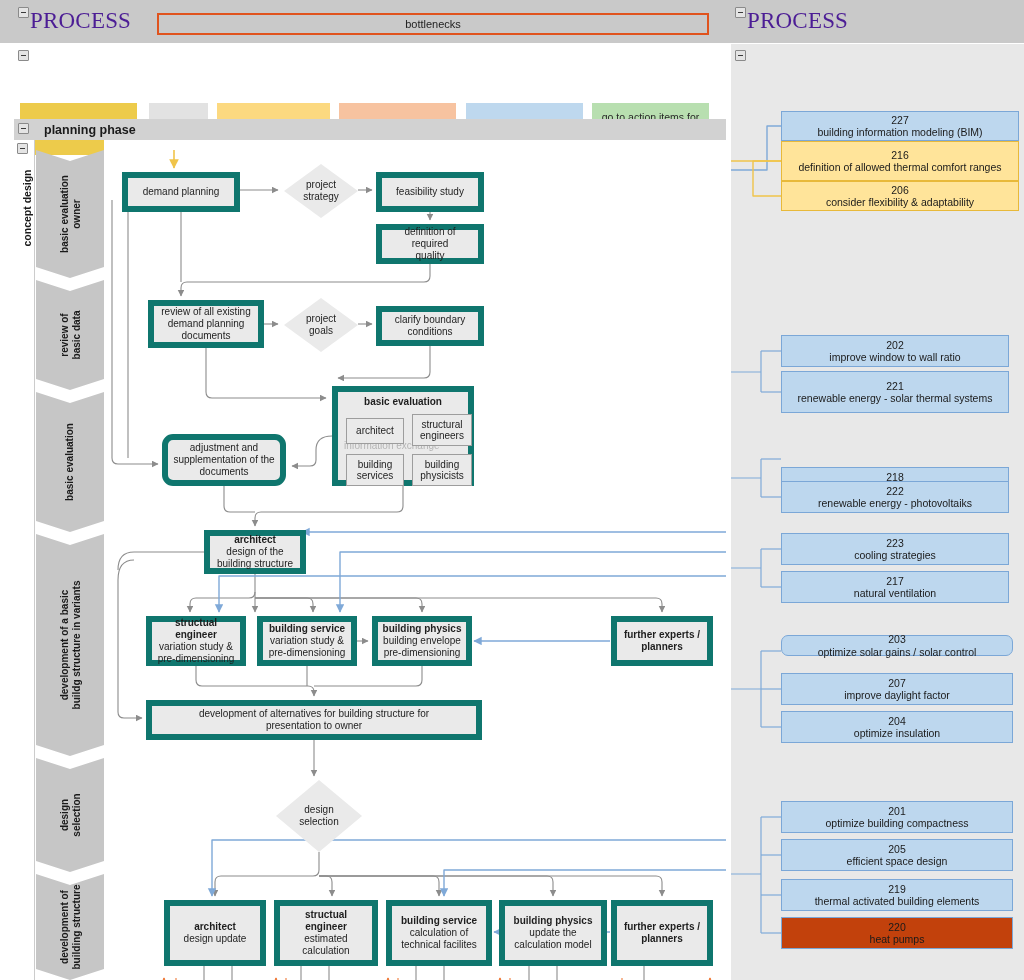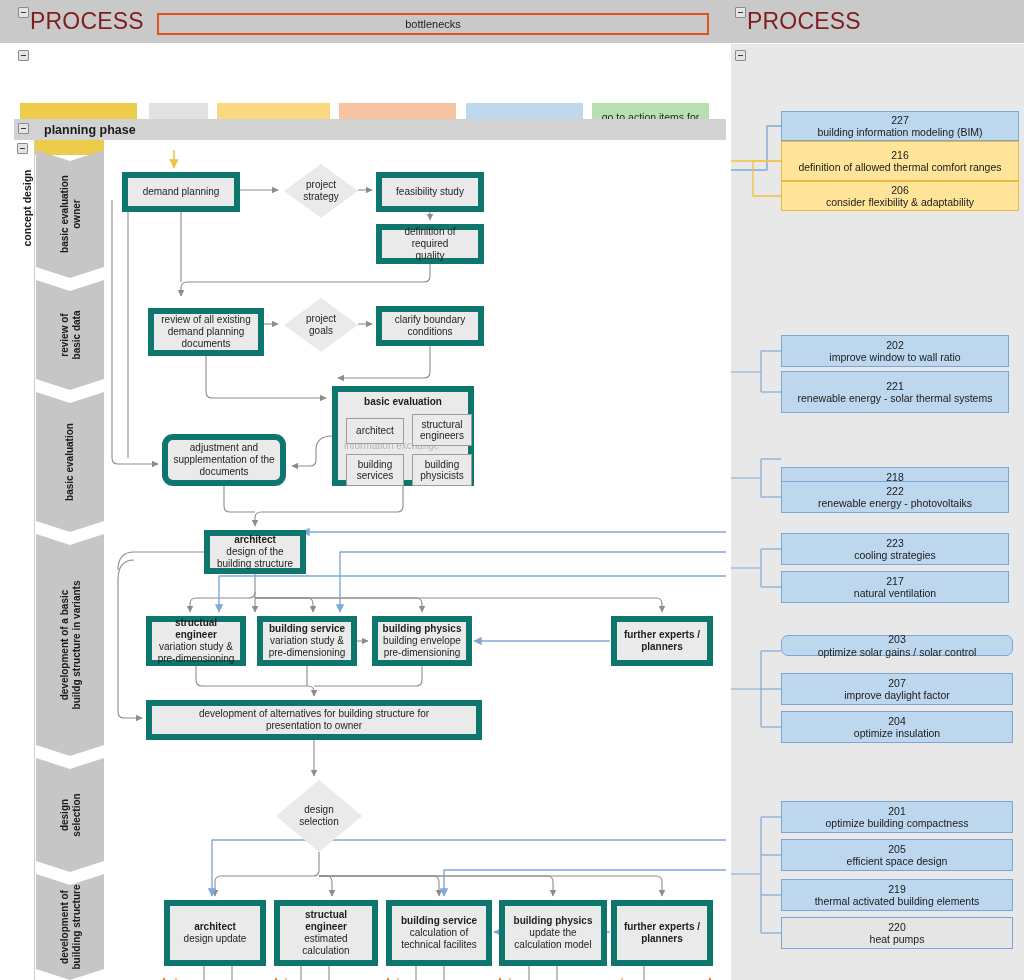--- a/index.html
+++ b/index.html
@@ -11,22 +11,22 @@
   .minus{width:11px;height:11px;border:1px solid #8a8a8a;background:#e4e4e4;
          box-sizing:border-box;border-radius:1px;position:absolute;}
   .minus:after{content:"";position:absolute;left:2px;right:2px;top:4px;
          height:1px;background:#3a3a3a;}
 
   
   #topband{left:0;top:0;width:1024px;height:43px;background:#c9c9c9;
            border-bottom:1px solid #ffffff;}
   #processHdrBg{left:14px;top:2px;width:712px;height:41px;background:#c9c9c9;}
   #actionsHdrBg{left:731px;top:2px;width:293px;height:41px;background:#c9c9c9;}
-  .hdr-title{position:absolute;font-size:23px;color:#7f1d1d;letter-spacing:.2px;
-             font-family:Liberation Sans, sans-serif;}
+  .hdr-title{position:absolute;font-size:23px;color:#4c1d95;letter-spacing:.2px;
+             font-family:Liberation Serif, serif;}
   #bottleneck{position:absolute;left:143px;top:11px;width:552px;height:22px;
       background:#c9c9c9;border:2px solid #e0531d;box-sizing:border-box;
       display:flex;align-items:center;justify-content:center;font-size:11px;color:#222;}
 
   
   #navstrip{left:14px;top:44px;width:712px;height:76px;background:#ffffff;
             border-bottom:1px solid #d0d0d0;}
   #navActionsBg{left:731px;top:44px;width:293px;height:936px;background:#e8e8e8;}
   .navbtn{position:absolute;top:59px;height:52px;box-sizing:border-box;
           display:flex;align-items:center;justify-content:center;text-align:center;
@@ -257,21 +257,21 @@
         <div>
           <div>feasibility study</div>
         </div>
       </div>
       <div class="node" style="left: 272px; top: 84px; width: 108px; height: 36px;">
         <div>
           <div>definition of required</div>
           <div>quality</div>
         </div>
       </div>
-      <div class="node" style="left: 44px; top: 168px; width: 116px; height: 48px;">
+      <div class="node" style="left: 44px; top: 160px; width: 116px; height: 48px;">
         <div>
           <div>review of all existing</div>
           <div>demand planning</div>
           <div>documents</div>
         </div>
       </div>
       <div class="dia" style="left: 180px; top: 158px; width: 74px; height: 54px;">
         <div>
           <div>project</div>
           <div>goals</div>
@@ -503,18 +503,18 @@
         <span>optimize building compactness</span>
       </div>
       <div class="actbox" style="left: 50px; top: 795px; width: 232px; height: 32px; background: rgb(189, 215, 238); border-color: rgb(123, 167, 215);">
         <span class="num">205</span>
         <span>efficient space design</span>
       </div>
       <div class="actbox" style="left: 50px; top: 835px; width: 232px; height: 32px; background: rgb(189, 215, 238); border-color: rgb(123, 167, 215);">
         <span class="num">219</span>
         <span>thermal activated building elements</span>
       </div>
-      <div class="actbox" style="left: 50px; top: 873px; width: 232px; height: 32px; background: #e5e5e5; border-color: rgb(123, 167, 215);">
+      <div class="actbox" style="left: 50px; top: 873px; width: 232px; height: 32px; background: #c2410c; border-color: rgb(123, 167, 215);">
         <span class="num">220</span>
         <span>heat pumps</span>
       </div>
     </div>
 </div>
 
 </body></html>

